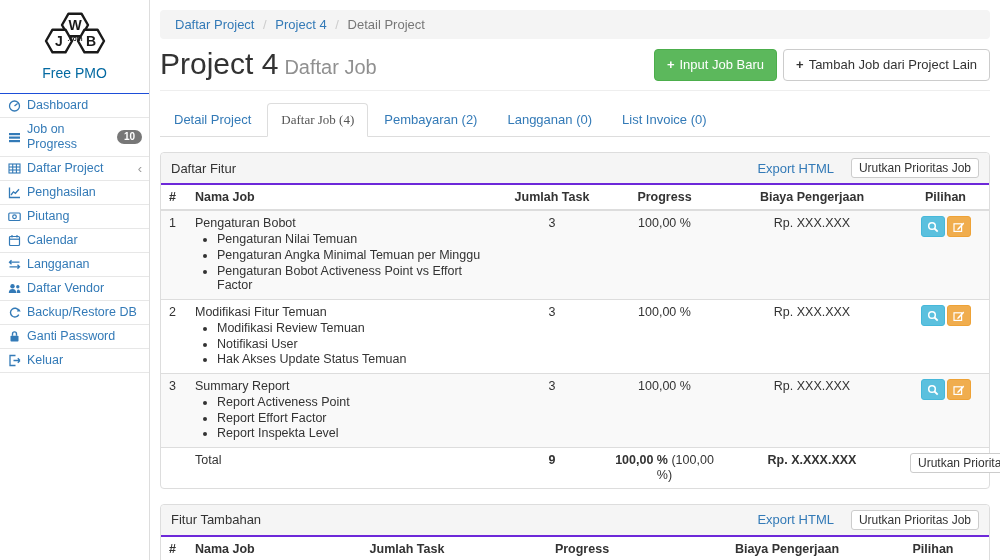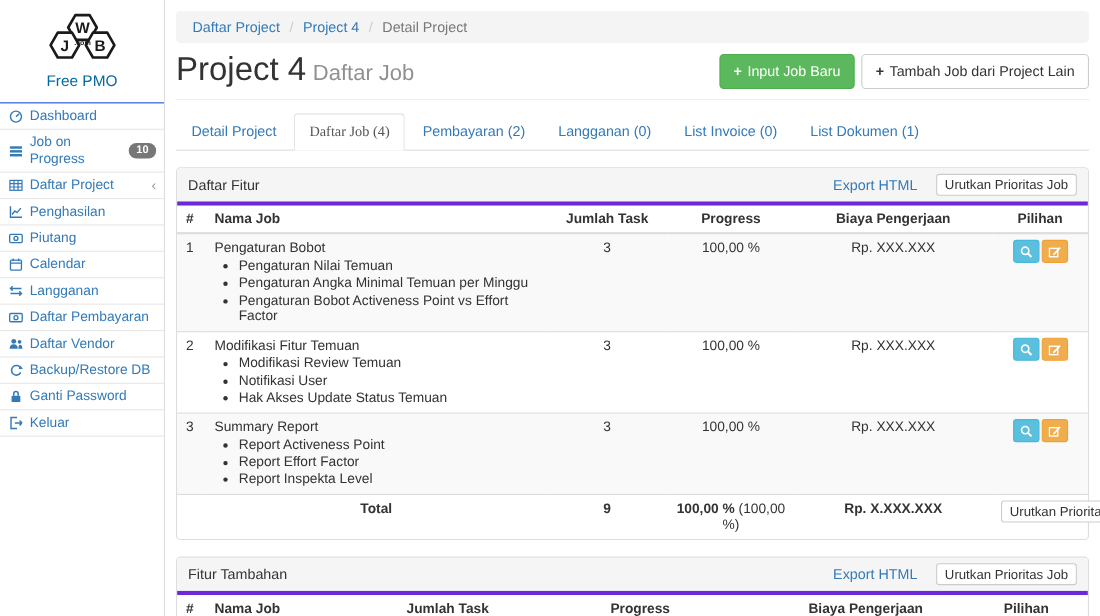--- a/index.html
+++ b/index.html
@@ -60,21 +60,21 @@
   .tab {
     padding:8px 13px; margin-right:2px; margin-bottom:-1px; cursor:pointer;
     color:#337ab7; font-size:13px; border:1px solid transparent;
     border-radius:4px 4px 0 0;
   }
   .tab.active { color:#555; background:#fff; border-color:#ddd #ddd #fff; cursor:default;font-family:Liberation Serif, serif; }
 
   
   .panel { border:1px solid #ddd; border-radius:4px; margin-bottom:15px; background:#fff; }
   .panel-heading {
-    background:#f5f5f5; border-bottom:4px solid #6d28d9; border-radius:4px 4px 0 0;
+    background:#f5f5f5; border-bottom:2px solid #6d28d9; border-radius:4px 4px 0 0;
     display:flex; align-items:center; padding:5px 10px; min-height:28px;
   }
   .panel-title { font-size:13px; color:#333; }
   .panel-tools { margin-left:auto; display:flex; align-items:center; gap:17px; }
   .export-link { color:#337ab7; font-size:13px; cursor:pointer; }
   .btn-xs {
     background:#fff; border:1px solid #ccc; border-radius:3px; color:#333;
     font-family:inherit; font-size:12px; padding:2px 7px; cursor:pointer; white-space:nowrap;
   }
 
@@ -85,21 +85,21 @@
   }
   table.jobs td { padding:5px 8px; border-top:1px solid #ddd; vertical-align:top; line-height:1.18; }
   table.jobs thead th { border-top:0; }
   tr.stripe { background:#f9f9f9; }
   .t-center { text-align:center !important; }
   .job-title { color:#333; }
   .job-bullets { margin:1px 0 0 22px; }
   .job-bullets li { margin:1px 0; color:#333; }
   tfoot td { font-weight:bold; }
   tfoot .paren { font-weight:normal; }
-  .total-label { text-align:center; font-weight:bold; }
+  .total-label { text-align:left; font-weight:normal; }
 
   .btn-icon {
     display:inline-flex; align-items:center; justify-content:center;
     width:24px; height:21px; border-radius:3px; cursor:pointer; vertical-align:middle;
   }
   .btn-info { background:#5bc0de; border:1px solid #46b8da; }
   .btn-warning { background:#f0ad4e; border:1px solid #eea236; margin-left:2px; }
 
   
   .tbl1 .c-num{width:26px}.tbl1 .c-name{width:310px}.tbl1 .c-task{width:110px}
@@ -196,29 +196,20 @@
         <span class="ic">
             <svg width="13" height="13" viewBox="0 0 13 13" fill="none" stroke="#337ab7" stroke-width="1.3">
               <path d="M3.5 2.2 L1.5 4.2 L3.5 6.2 M1.5 4.2 H11.5"></path>
               <path d="M9.5 6.8 L11.5 8.8 L9.5 10.8 M11.5 8.8 H1.5"></path>
             </svg>
           </span>
         <span>Langganan</span>
       </a>
       <a class="menu-item">
         <span class="ic">
-            <svg width="13" height="13" viewBox="0 0 13 13" fill="none" stroke="#337ab7" stroke-width="1.2">
-              <rect x="0.8" y="3" width="11.4" height="7.5" rx="1"></rect>
-              <circle cx="6.5" cy="6.75" r="1.8"></circle>
-            </svg>
-          </span>
-        <span>Daftar Pembayaran</span>
-      </a>
-      <a class="menu-item">
-        <span class="ic">
             <svg width="13" height="13" viewBox="0 0 13 13" fill="#337ab7">
               <circle cx="4.5" cy="4.3" r="2.2"></circle>
               <path d="M0.8 11 Q0.8 6.9 4.5 6.9 Q8.2 6.9 8.2 11 Z"></path>
               <circle cx="9.8" cy="4.7" r="1.7"></circle>
               <path d="M8.6 11 Q8.9 7.5 10.1 7.5 Q12.2 7.5 12.4 11 Z"></path>
             </svg>
           </span>
         <span>Daftar Vendor</span>
       </a>
       <a class="menu-item">
@@ -276,21 +267,20 @@
         </button>
       </div>
     </div>
 
     <div class="tabs">
       <a class="tab">Detail Project</a>
       <a class="tab active">Daftar Job (4)</a>
       <a class="tab">Pembayaran (2)</a>
       <a class="tab">Langganan (0)</a>
       <a class="tab">List Invoice (0)</a>
-      <a class="tab">List Dokumen (1)</a>
     </div>
 
     <section class="panel">
       <div class="panel-heading">
         <span class="panel-title">Daftar Fitur</span>
         <span class="panel-tools">
           <a class="export-link">Export HTML</a>
           <button class="btn-xs">Urutkan Prioritas Job</button>
         </span>
       </div>

